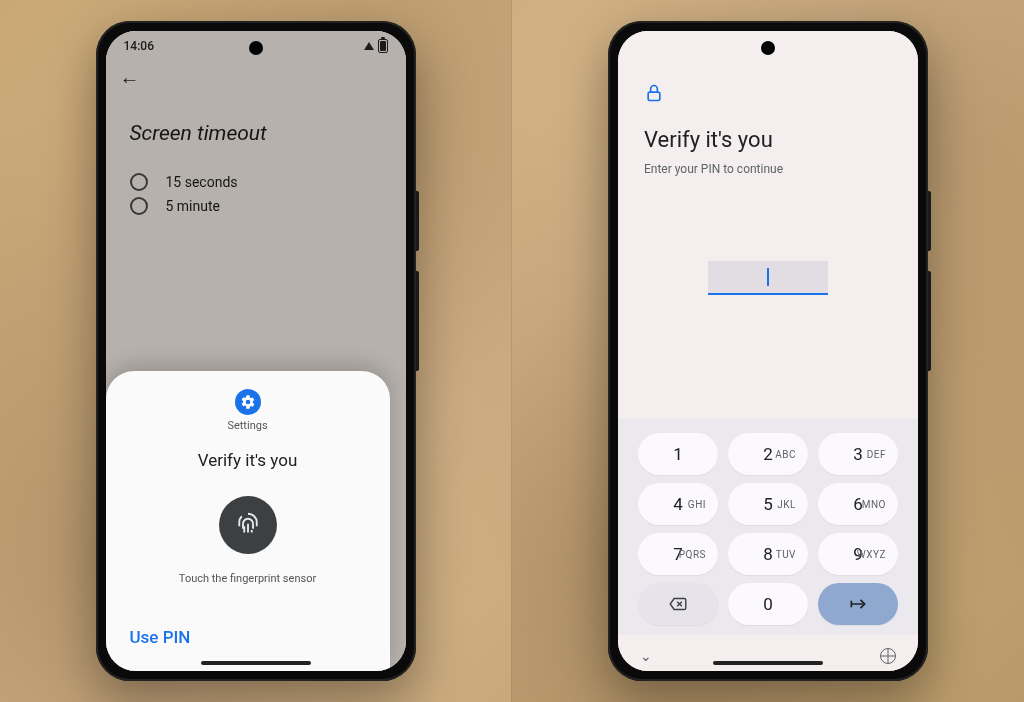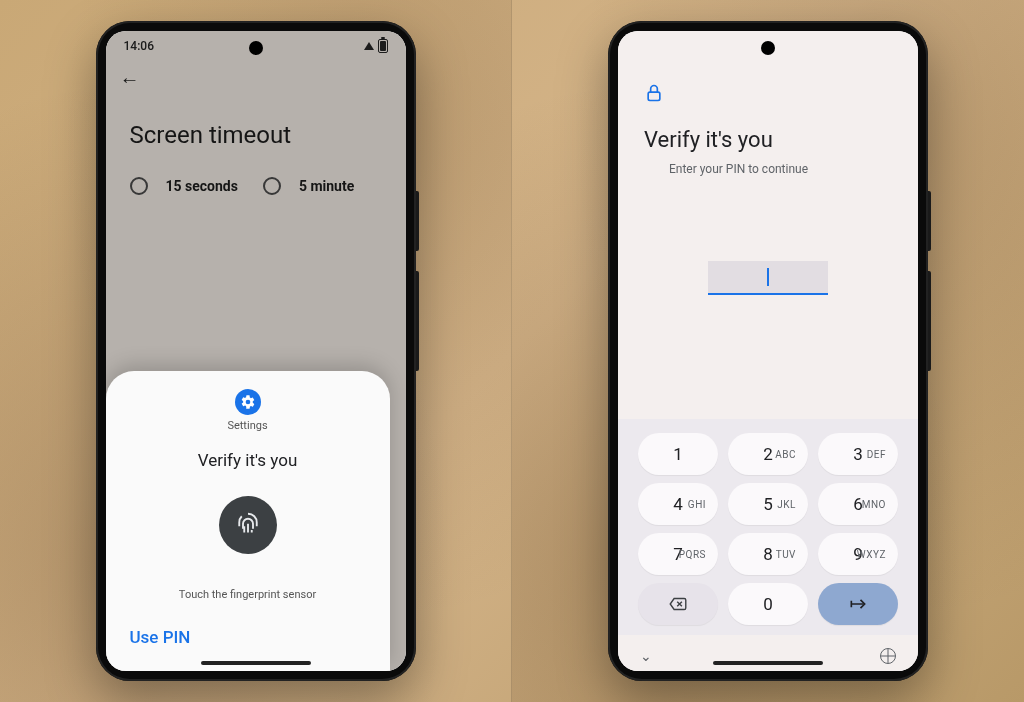--- a/index.html
+++ b/index.html
@@ -42,21 +42,21 @@
     right: -3px;
     width: 3px;
     background: #1a1a1a;
     border-radius: 0 2px 2px 0;
   }
   .phone .btn-side.b1 { top: 170px; height: 60px; }
   .phone .btn-side.b2 { top: 250px; height: 100px; }
   .screen {
     width: 100%;
     height: 100%;
-    border-radius: 20px;
+    border-radius: 30px;
     overflow: hidden;
     position: relative;
     background: #fff;
   }
   .punch-hole {
     position: absolute;
     top: 10px;
     left: 50%;
     transform: translateX(-50%);
     width: 14px;
@@ -113,25 +113,26 @@
     font-size: 20px;
     color: #222;
   }
   .settings-bg {
     position: absolute;
     inset: 0;
     padding: 90px 24px 0;
     color: #1a1a1a;
   }
   .settings-title {
-    font-size: 24px;
+    font-size: 21px;
     font-weight: 400;
     margin-bottom: 28px;
-  }
-  .radio-list { display: flex; flex-direction: row; gap: 25px; font-weight: bold; }
+    font-style: italic;
+  }
+  .radio-list { display: flex; flex-direction: column; gap: 6px; }
   .radio-row { display: flex; align-items: center; gap: 18px; font-size: 14px; }
   .radio-circle {
     width: 18px; height: 18px;
     border: 2px solid #444;
     border-radius: 50%;
   }
 
   .bottom-sheet {
     position: absolute;
     left: 0; right: 16px; bottom: 0;
@@ -169,21 +170,21 @@
     border-radius: 50%;
     background: #3c4043;
     margin-top: 26px;
     display: flex; align-items: center; justify-content: center;
     color: #e8eaed;
   }
   .fp-svg { width: 30px; height: 30px; }
   .sheet-hint {
     font-size: 11px;
     color: #555;
-    margin-top: 34px;
+    margin-top: 18px;
   }
   .sheet-footer {
     margin-top: auto;
     align-self: flex-start;
     font-size: 17px;
     font-weight: 500;
     color: #1a73e8;
     padding: 8px 4px 12px;
   }
 
@@ -204,21 +205,20 @@
   .verify-title {
     font-size: 22px;
     font-weight: 400;
     color: #202124;
     margin-top: 18px;
   }
   .verify-sub {
     font-size: 12px;
     color: #5f6368;
     margin-top: 10px;
-    margin-left: 25px;
   }
   .pin-field-wrap {
     flex: 1;
     display: flex;
     align-items: center;
     justify-content: center;
     margin-top: -40px;
   }
   .pin-field {
     width: 120px;

